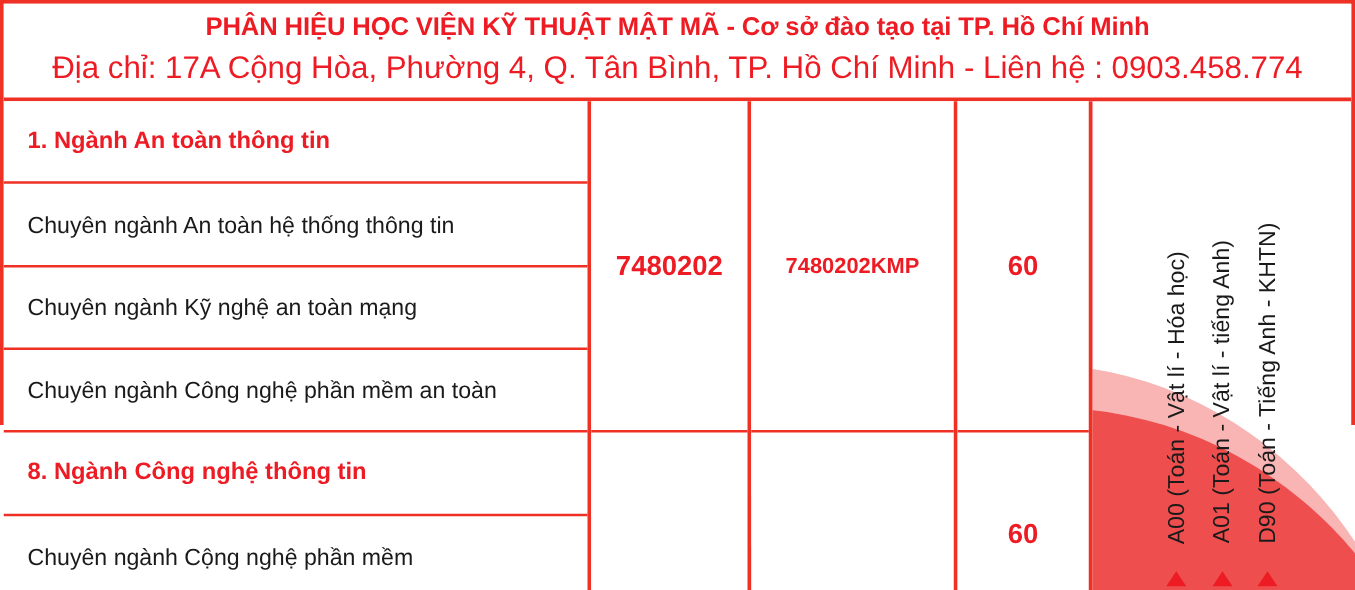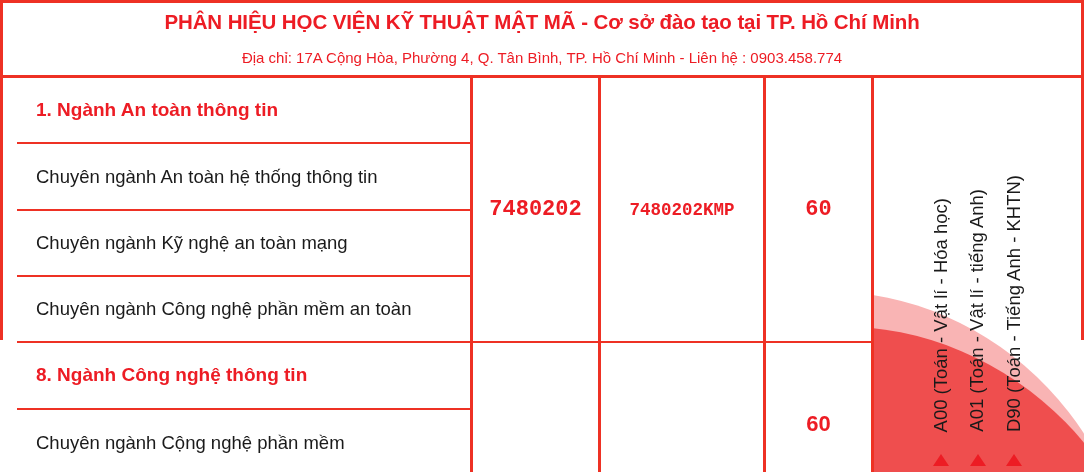--- a/index.html
+++ b/index.html
@@ -68,23 +68,23 @@
   .header .line1 {
     color: #ed1c24;
     font-weight: bold;
     font-size: 20.5px;
     letter-spacing: -0.1px;
     line-height: 1.25;
     white-space: nowrap;
   }
   .header .line2 {
     color: #ed1c24;
-    font-size: 15px;
+    font-size: 25px;
     line-height: 1.3;
-    margin-top: 13px;
+    margin-top: 3px;
     white-space: nowrap;
   }
 
   .tablewrap {
     display: flex;
     width: 100%;
     box-sizing: border-box;
     background: transparent;
     height: 398px;
   }
@@ -98,21 +98,20 @@
   .namerow {
     box-sizing: border-box;
     height: 66.3px;
     display: flex;
     align-items: center;
     padding-left: 19px;
     padding-right: 8px;
     border-bottom: 2px solid #ee3124;
     font-size: 18.5px;
     color: #1a1a1a;
-    margin-left: 14px;
   }
   .namerow.last { border-bottom: none; }
   .namerow.heading {
     font-weight: bold;
     color: #ed1c24;
     font-size: 19px;
   }
 
   .col-code, .col-subcode, .col-quota {
     box-sizing: border-box;
@@ -127,21 +126,20 @@
 
   .cellbig {
     box-sizing: border-box;
     flex: 0 0 265px;
     display: flex;
     align-items: center;
     justify-content: center;
     border-bottom: 2px solid #ee3124;
     color: #ed1c24;
     font-weight: bold;
-    font-family: Liberation Mono, monospace;
   }
   .cellsmall {
     box-sizing: border-box;
     flex: 1 1 auto;
     display: flex;
     align-items: center;
     justify-content: center;
     color: #ed1c24;
     font-weight: bold;
   }

